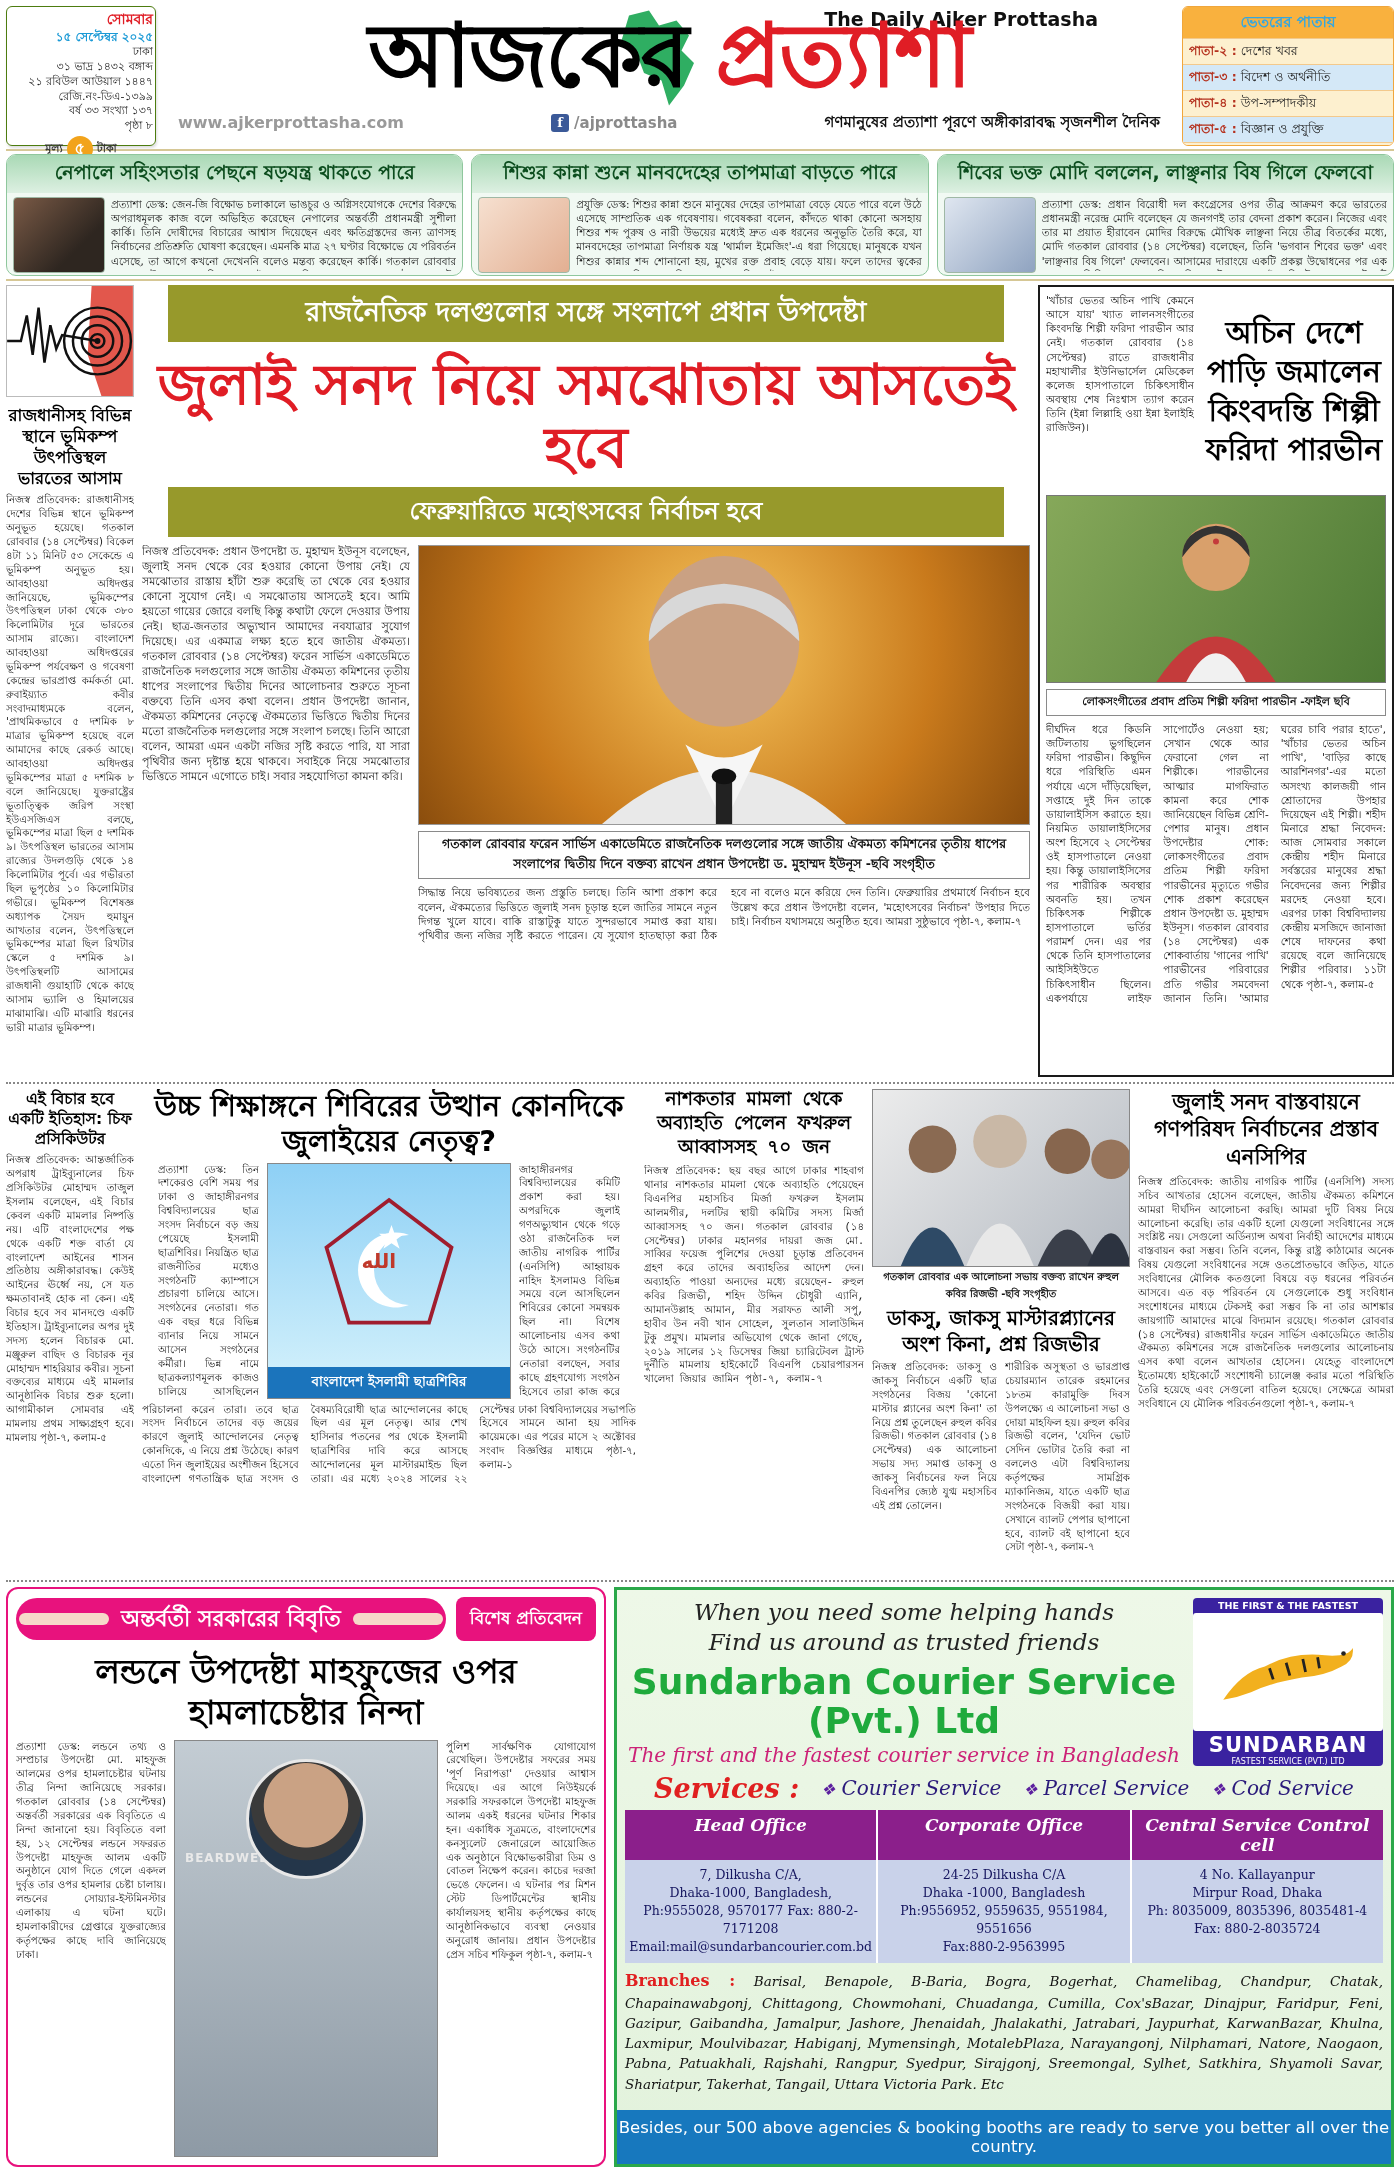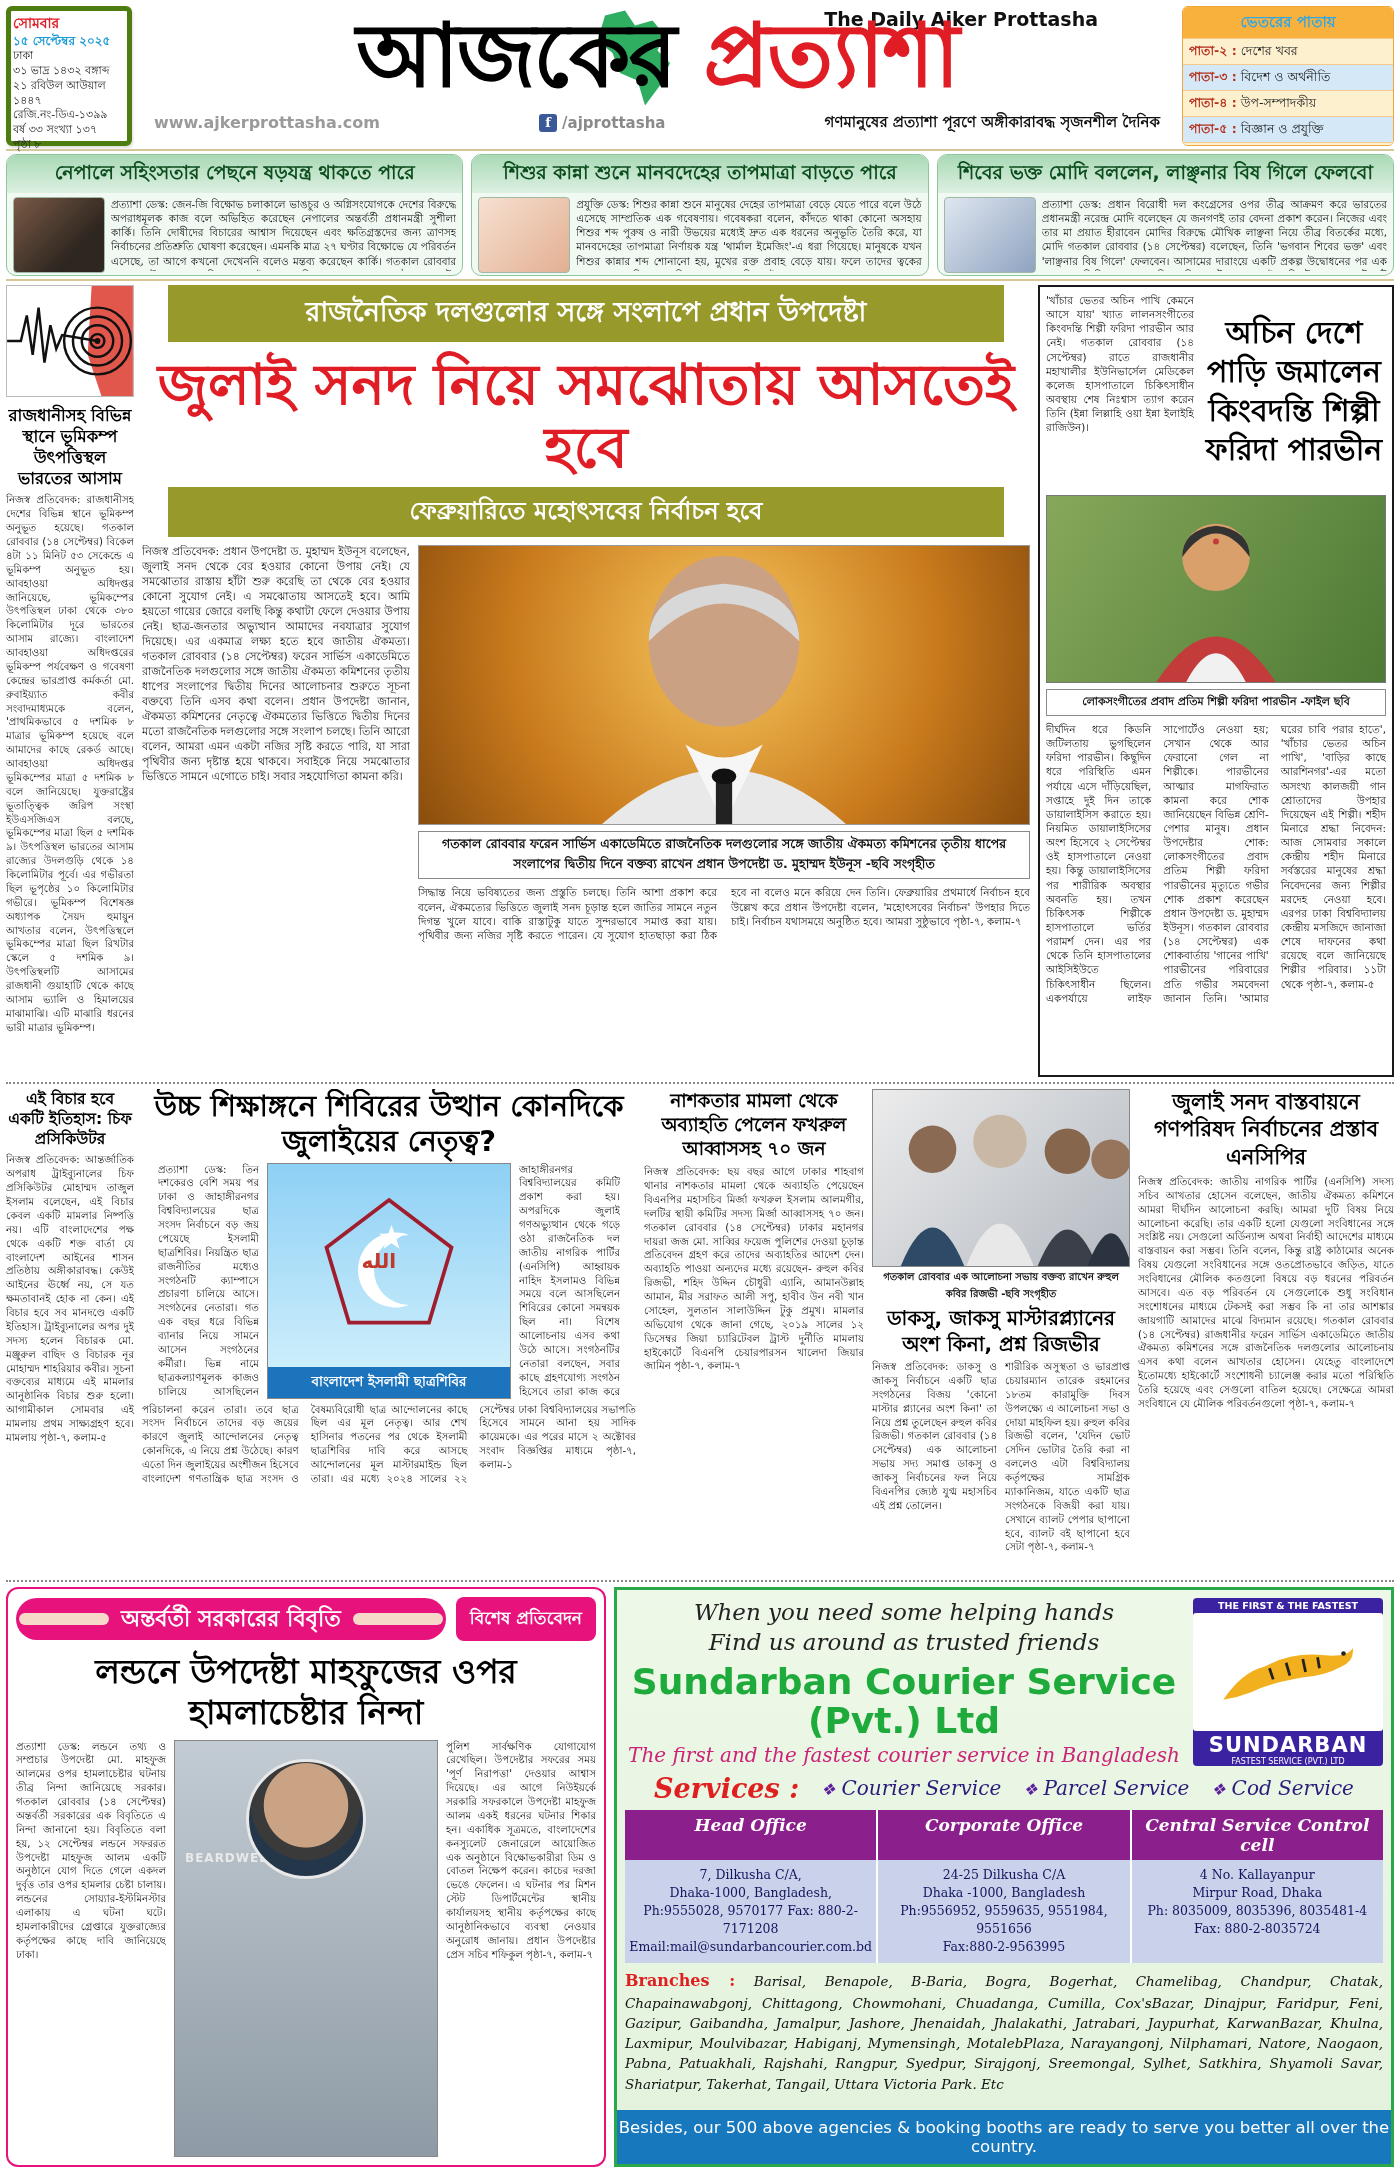--- a/index.html
+++ b/index.html
@@ -2,21 +2,21 @@
 <html><head>
 <meta charset="utf-8">
 <style>
   * { margin:0; padding:0; box-sizing:border-box; }
   html,body { background:#e8e8e8; }
   body { font-family:"DejaVu Sans", sans-serif; }
   .page { position:relative; width:1400px; height:2178px; margin:0 auto; background:#ffffff; padding:6px; overflow:hidden; }
 
   
   .hdr { display:flex; height:140px; gap:8px; }
-  .hdr-left { width:126px; border:5px solid #4d7c0f; border-radius:6px; padding:3px 2px; text-align:left; font-size:11px; line-height:1.35; color:#222; box-shadow:1px 2px 3px #ddd; }
+  .hdr-left { width:150px; border:1px solid #4d7c0f; border-radius:6px; padding:3px 2px; text-align:right; font-size:11px; line-height:1.35; color:#222; box-shadow:1px 2px 3px #ddd; }
   .hdr-left .day { color:#e01d25; font-weight:bold; font-size:14px; }
   .hdr-left .date { color:#1b9ad6; font-weight:bold; font-size:12px; }
   .price { display:flex; align-items:center; justify-content:center; gap:4px; margin-top:2px; font-weight:bold; color:#333; }
   .price .coin { display:inline-flex; align-items:center; justify-content:center; width:26px; height:26px; border-radius:50%; background:#f2a31b; color:#ffffff; font-size:16px; font-weight:bold; }
   .masthead { flex:1; position:relative; text-align:center; }
   .mast-line { font-size:88px; font-weight:800; line-height:1.0; letter-spacing:-2px; white-space:nowrap; }
   .mast-black { color:#000000; }
   .mast-red { color:#e01d25; position:relative; }
   .mast-map { position:absolute; left:440px; top:2px; width:130px; height:100px; z-index:0; }
   .mast-line span { position:relative; z-index:1; }
@@ -67,21 +67,21 @@
   .farida-photo { height:188px; border:1px solid #777; background:linear-gradient(120deg,#86a85a,#4e7a35); position:relative; flex:none; }
   .threecol { column-count:3; column-gap:12px; flex:1; }
 
   .dotted { border-top:2px dotted #888; margin:5px 0; }
 
   
   .mid { display:flex; gap:8px; height:486px; overflow:hidden; }
   .mcol { overflow:hidden; display:flex; flex-direction:column; }
   .m1 { width:128px; }
   .m2 { width:494px; }
-  .m3 { width:220px; }
+  .m3 { width:220px;font-family:Liberation Mono, monospace; }
   .m4 { width:258px; }
   .m5 { width:256px; }
   .hl-mid { font-weight:800; color:#000; text-align:center; }
   .shibir-row { display:flex; gap:8px; height:236px; margin:4px 16px; overflow:hidden; }
   .shibir-img { width:244px; flex:none; border:1px solid #888; display:flex; flex-direction:column; }
   .shibir-sky { flex:1; background:linear-gradient(180deg,#8ed0f5,#cdeefb); display:flex; align-items:center; justify-content:center; }
   .shibir-label { background:#1b74bc; color:#fff; font-weight:bold; font-size:13.5px; text-align:center; padding:4px 0; }
   .scol { flex:1; }
   .bnp-photo { height:178px; border:1px solid #888; background:linear-gradient(135deg,#ececec,#b4bac2); position:relative; flex:none; }
   .cap-sm { font-size:10px; font-weight:bold; text-align:center; padding:2px 2px; color:#111; }

